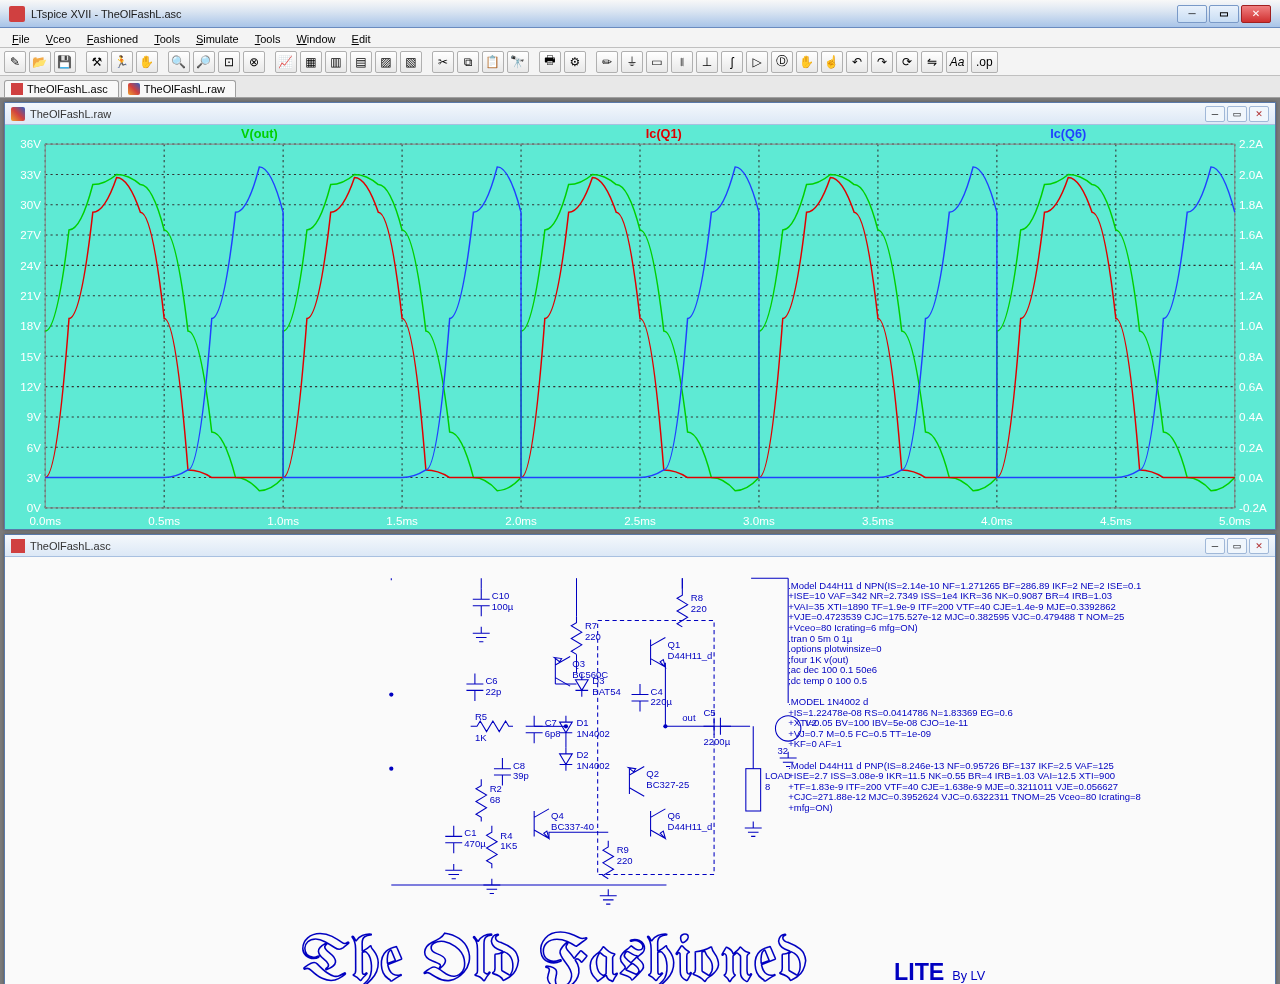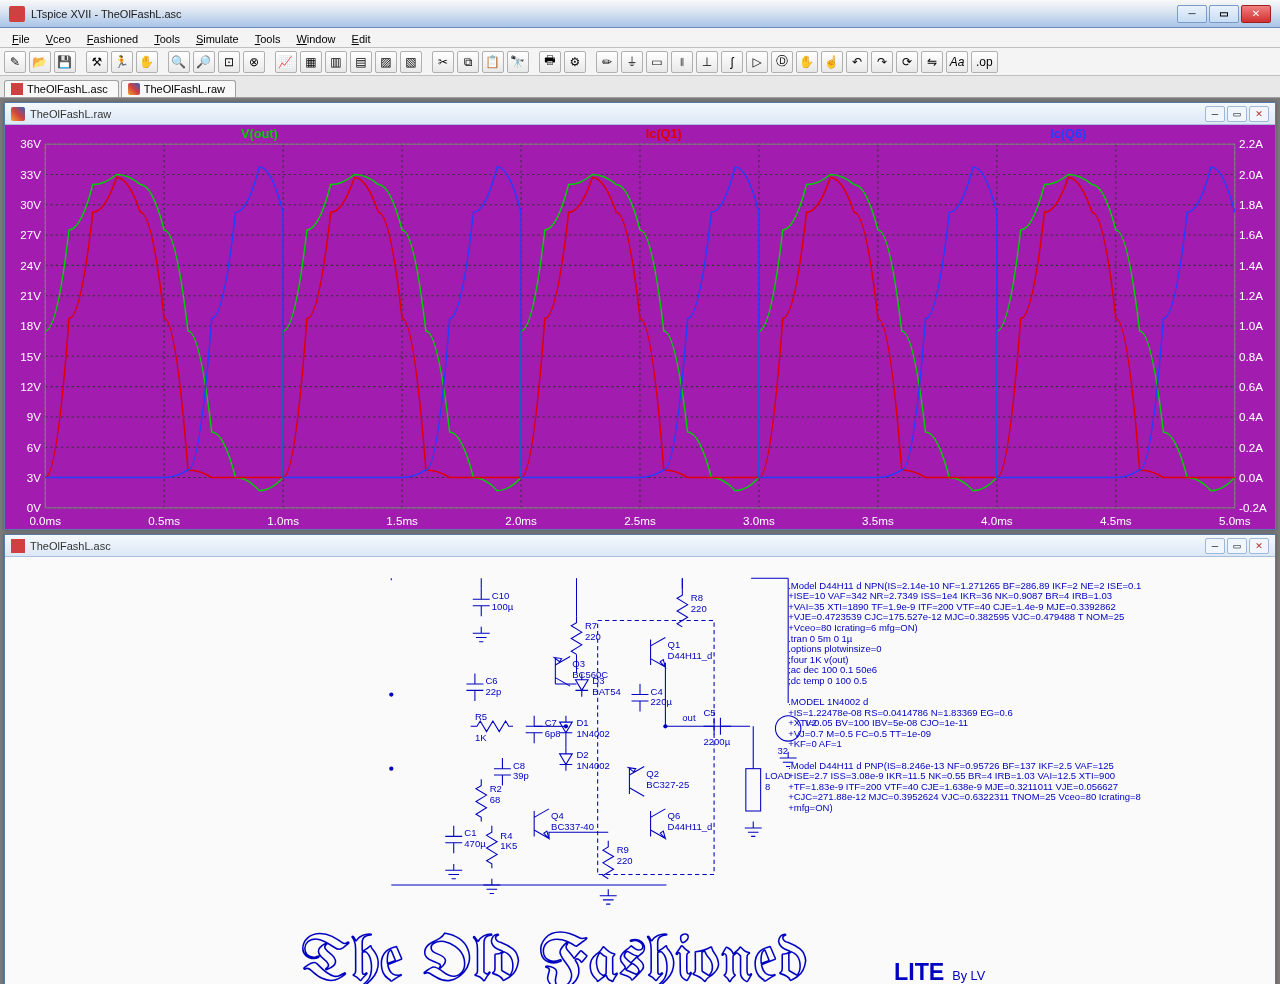--- a/index.html
+++ b/index.html
@@ -33,21 +33,21 @@
 .subwin { background:#fff; border:1px solid #5a7aaa; display:flex; flex-direction:column; box-shadow:0 0 3px rgba(0,0,0,.3);}
 .subwin.wave { flex:0 0 410px; }
 .subwin.schem { flex:1; }
 .subtitle { height:22px; background:linear-gradient(#f4f8fc,#dce8f6); display:flex;align-items:center;padding:0 6px;border-bottom:1px solid #a8c0e0;}
 .subtitle .sicon { width:14px;height:14px;margin-right:5px;}
 .subtitle .stxt { flex:1; color:#333;}
 .subtitle .sbtns { display:flex;gap:2px; }
 .sbtn { width:20px;height:16px;border:1px solid #a0b8d8;background:#f0f6fc;display:flex;align-items:center;justify-content:center;font-size:9px;border-radius:2px;cursor:pointer;}
 .sbtn.close { color:#b03030;}
 
-.plotarea { flex:1; background:#a21caf; position:relative; overflow:hidden;}
+.plotarea { flex:1; background:#5eead4; position:relative; overflow:hidden;}
 .plotarea svg { width:100%; height:100%; }
 .axis-label { fill:#fff; font-size:11px; font-family:Arial; }
 .trace-label { font-size:12px; font-weight:bold; }
 
 .schemarea { flex:1; background:#fafafa; position:relative; overflow:hidden; display:flex; align-items:flex-start; justify-content:flex-start;}
 .schemarea svg { width:100%; height:100%;}
 .comp-label { fill:#0000c0; font-size:9px; font-family:Arial;}
 .directive { fill:#0000c0; font-size:9px; font-family:Arial;}
 .wire { stroke:#0000c0; stroke-width:1; fill:none;}
 .sym { stroke:#0000c0; stroke-width:1; fill:none;}

